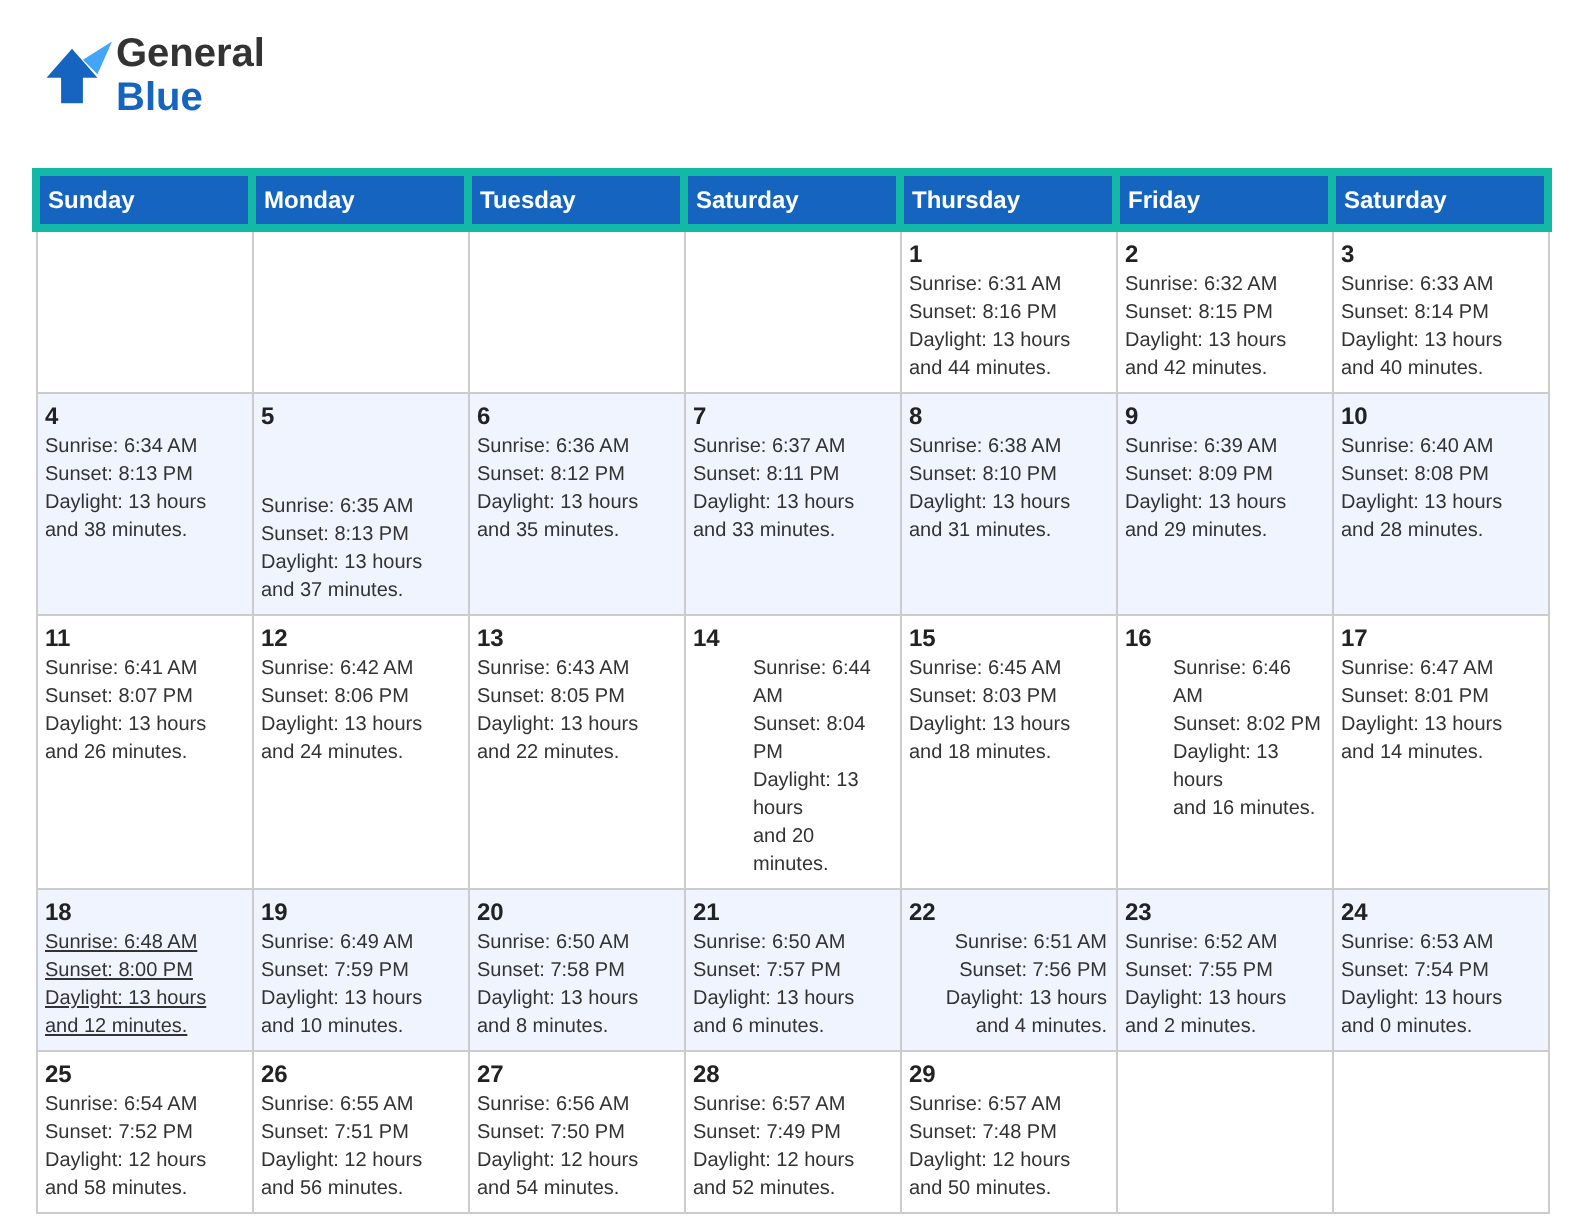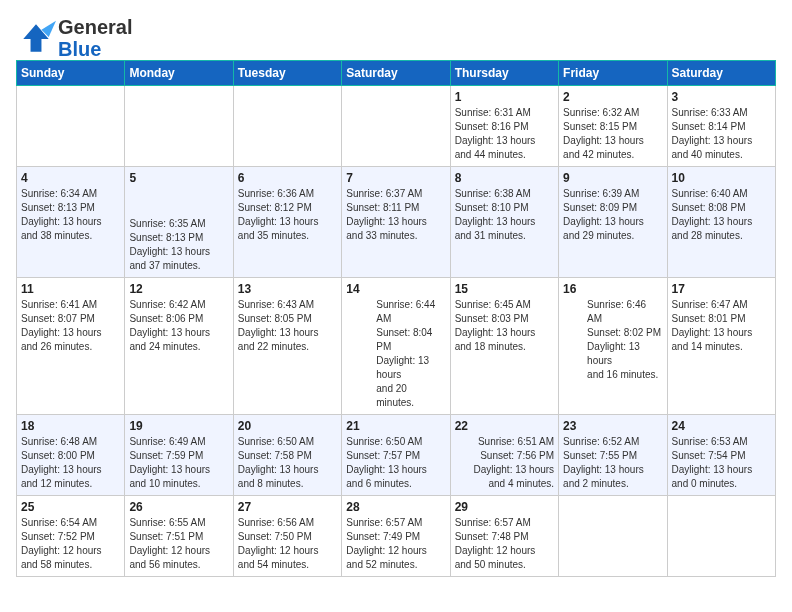--- a/index.html
+++ b/index.html
@@ -7,21 +7,21 @@
       font-family: Arial, sans-serif;
       background: #fff;
       width: 792px;
       min-height: 612px;
       padding: 16px;
     }
     .header-area {
       display: flex;
       align-items: flex-start;
       justify-content: space-between;
-      margin-bottom: 0;
+      margin-bottom: 24px;
     }
     .title-area {
       text-align: right;
     }
     .main-title {
       font-size: 36px;
       font-weight: bold;
       color: #333;
       line-height: 1.1;
     }
@@ -34,21 +34,21 @@
       border-collapse: collapse;
       font-size: 11px;
     }
     thead tr th {
       background-color: #1565c0;
       color: #fff;
       padding: 5px 4px;
       text-align: left;
       font-size: 12px;
       font-weight: bold;
-      border: 1px solid #14b8a6;
+      border: 4px solid #14b8a6;
     }
     tbody tr td {
       border: 1px solid #ccc;
       padding: 4px 4px;
       vertical-align: top;
       width: calc(100% / 7);
       min-height: 80px;
     }
     tbody tr td.empty {
       background: #f9f9f9;
@@ -241,21 +241,21 @@
           <span class="day-num">17</span>
           <div class="day-info" style="white-space: pre-line;">Sunrise: 6:47 AM
 Sunset: 8:01 PM
 Daylight: 13 hours
 and 14 minutes.</div>
         </td>
       </tr>
       <tr>
         <td>
           <span class="day-num">18</span>
-          <div class="day-info" style="white-space: pre-line;">Sunrise: 6:48 AM
+          <div class="day-info" style="white-space: pre-line; text-decoration: underline;">Sunrise: 6:48 AM
 Sunset: 8:00 PM
 Daylight: 13 hours
 and 12 minutes.</div>
         </td>
         <td>
           <span class="day-num">19</span>
           <div class="day-info" style="white-space: pre-line;">Sunrise: 6:49 AM
 Sunset: 7:59 PM
 Daylight: 13 hours
 and 10 minutes.</div>

